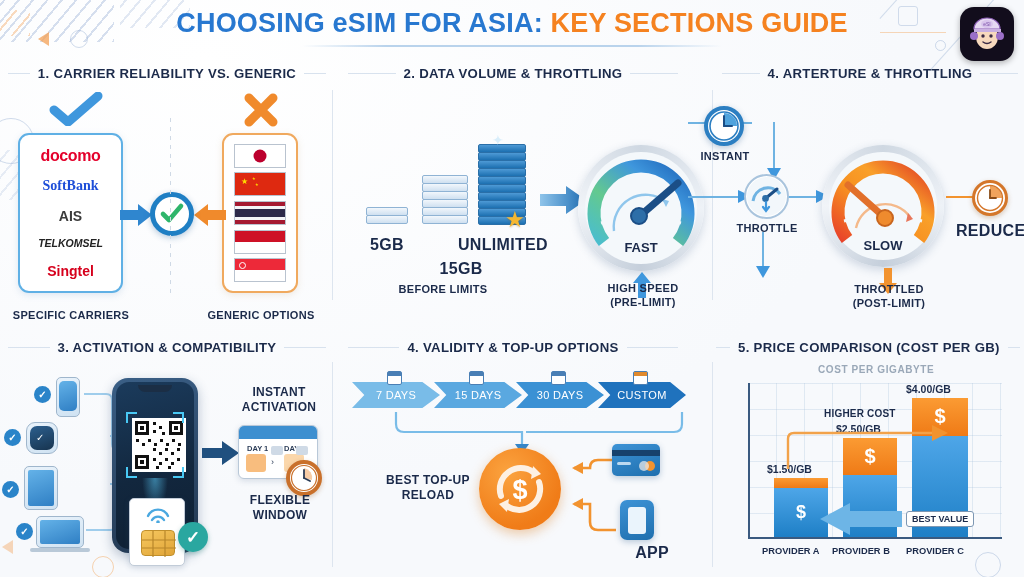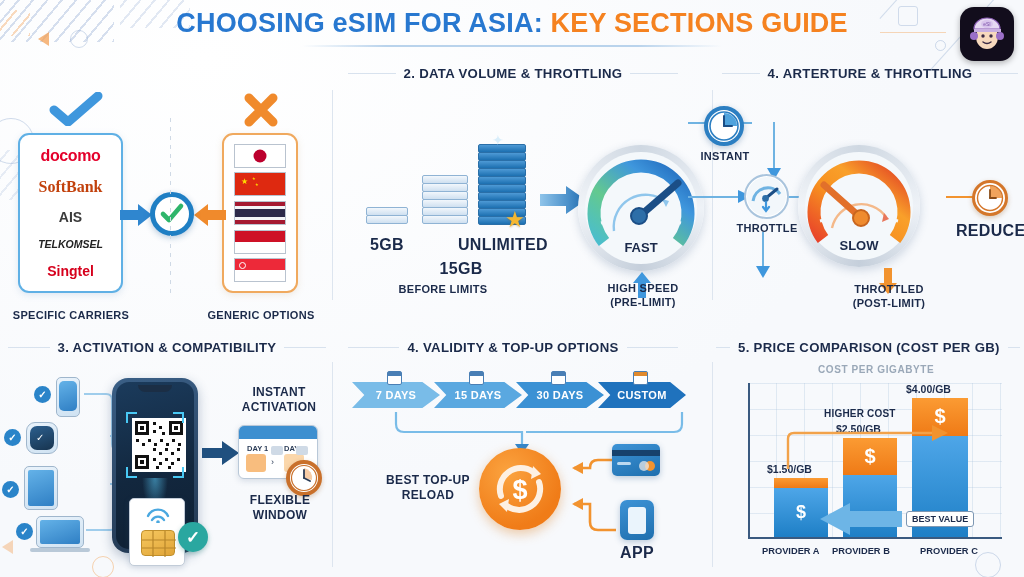--- a/index.html
+++ b/index.html
@@ -66,21 +66,21 @@
 
   
   .carrier-box {
     position: absolute; left: 18px; top: 133px; width: 105px; height: 160px;
     border: 2px solid #5fb0e5; border-radius: 11px; background: #fff;
     display: flex; flex-direction: column; align-items: center; justify-content: space-around;
     padding: 5px 0; box-shadow: 0 2px 7px rgba(90,140,190,.18);
   }
   .logo { font-size: 13px; font-weight: bold; line-height: 1; }
   .logo.docomo { color: #e4002b; font-size: 16px; letter-spacing: -.4px;}
-  .logo.softbank { color: #c2410c; font-size: 16px; font-family: "Liberation Serif", serif; }
+  .logo.softbank { color: #1d4ed8; font-size: 14px; font-family: "Liberation Serif", serif; }
   .logo.ais { color: #3b3b3b; font-size: 14px; }
   .logo.telkomsel { color: #222; font-size: 10.5px; font-style: italic; }
   .logo.singtel { color: #d6001c; font-size: 14px; }
 
   .flag-box {
     position: absolute; left: 222px; top: 133px; width: 76px; height: 160px;
     border: 2px solid #f0a95e; border-radius: 11px; background: #fff;
     display: flex; flex-direction: column; align-items: center; justify-content: space-evenly;
     padding: 4px 0; box-shadow: 0 2px 7px rgba(190,150,100,.18);
   }
@@ -146,21 +146,21 @@
           background: linear-gradient(150deg,#f6c860,#e0a437); border:1px solid #c08f2c;}
   .calendar {
     position: absolute; left: 238px; top: 425px; width: 80px; height: 54px;
     background: #fff; border: 1.5px solid #b9c8d8; border-radius: 6px; overflow: hidden;
     box-shadow: 0 2px 6px rgba(60,90,130,.18);
   }
   .cal-top { height: 13px; background: #3d8fd0; }
 
   
   .chev {
-    position: absolute; height: 26px; color: #fff; font-size: 11px; font-weight: bold;
+    position: absolute; height: 26px; color: #fff; font-size: 11px; font-weight: normal;
     display: flex; align-items: center; justify-content: center; letter-spacing: .3px;
   }
   .cal-ico { position: absolute; width: 15px; height: 14px; background: #fff;
              border: 1.3px solid #4a7fb5; border-radius: 2px; }
   .cal-ico i { position: absolute; left:0; right:0; top:0; height: 4px; background:#4a7fb5; display:block;}
   .topup-circle {
     position: absolute; left: 479px; top: 448px; width: 82px; height: 82px; border-radius: 50%;
     background: radial-gradient(circle at 35% 30%, #fba33f, #f07c18 70%);
     box-shadow: 0 4px 12px rgba(220,130,40,.4);
     display:flex; align-items:center; justify-content:center;
@@ -242,20 +242,25 @@
       <circle cx="26" cy="24" r="1.7" fill="#3a2a44"></circle>
       <path d="M18 30 q4 3 8 0" stroke="#3a2a44" stroke-width="1.4" fill="none" stroke-linecap="round"></path>
     </svg>
   </div>
 
   <div class="divider-v" style="left:332px;top:90px;height:210px;"></div>
   <div class="divider-v" style="left:712px;top:90px;height:210px;"></div>
   <div class="divider-v" style="left:332px;top:362px;height:205px;"></div>
   <div class="divider-v" style="left:712px;top:362px;height:205px;"></div>
 
+  <div class="sec-head" style="left:8px;top:66px;width:318px;">
+    <div class="line"></div>
+    <div class="txt">1. CARRIER RELIABILITY VS. GENERIC</div>
+    <div class="line"></div>
+  </div>
 
   <svg width="60" height="34" style="position:absolute;left:48px;top:92px;">
     <path d="M6 18 L20 30 L50 4" stroke="#3f97dd" stroke-width="9" fill="none" stroke-linecap="round" stroke-linejoin="round"></path>
   </svg>
   <svg width="36" height="36" style="position:absolute;left:243px;top:92px;">
     <path d="M6 6 L30 30 M30 6 L6 30" stroke="#f08a2c" stroke-width="9" fill="none" stroke-linecap="round"></path>
   </svg>
 
   <div class="carrier-box">
     <div class="logo docomo">docomo</div>
@@ -425,21 +430,21 @@
     <svg width="41" height="41" viewBox="0 0 41 41">
       <circle cx="20.5" cy="20.5" r="19.5" fill="#f2f7fb"></circle>
       <path d="M7 25 A15 15 0 0 1 34 18" stroke="#6fb3e2" stroke-width="3" fill="none"></path>
       <path d="M20 22 L31 13" stroke="#1b4e86" stroke-width="3" stroke-linecap="round"></path>
       <circle cx="19.5" cy="22.5" r="3.4" fill="#2d6ea8"></circle>
       <path d="M20 26 v7 M17 31 l3 4 l3 -4" stroke="#3f97dd" stroke-width="2.2" fill="none" stroke-linecap="round"></path>
     </svg>
   </div>
   <div class="cap" style="left:728px;top:222px;width:78px;">THROTTLE</div>
 
-  <div class="gauge" style="left:798px;top:145px;width:122px;height:122px;">
+  <div class="gauge" style="left:822px;top:145px;width:122px;height:122px;">
     <div class="gauge-ring"></div>
     <div class="gauge-inner"></div>
     <svg width="122" height="122" style="position:absolute;inset:0;">
       <defs>
           <linearGradient id="gSlow" x1="0" y1="1" x2="1" y2="0">
         <stop offset="0" stop-color="#e8422a"></stop>
             <stop offset="40%" stop-color="#f79020"></stop>
         <stop offset="65%" stop-color="#f9a02a"></stop>
             <stop offset="100%" stop-color="#e03c24"></stop>
       </linearGradient>
@@ -697,21 +702,21 @@
   <div class="card-ico">
     <div style="position:absolute;left:0;right:0;top:6px;height:6px;background:#17416c;"></div>
     <div style="position:absolute;left:5px;top:18px;width:14px;height:3px;border-radius:2px;background:#bcd9f0;"></div>
     <div style="position:absolute;right:5px;top:17px;width:10px;height:10px;border-radius:50%;background:#f2932f;"></div>
     <div style="position:absolute;right:11px;top:17px;width:10px;height:10px;border-radius:50%;background:#e8e8e8;opacity:.75;"></div>
   </div>
 
   <div class="app-ico">
     <div style="width:18px;height:27px;border-radius:3px;background:#eaf4fc;"></div>
   </div>
-  <div class="cap sm" style="left:605px;top:543px;width:64px;">APP</div>
+  <div class="cap sm" style="left:605px;top:543px;width:64px;text-align:right;">APP</div>
 
 
   <div class="sec-head" style="left:716px;top:340px;width:304px;">
     <div class="line" style="max-width:14px;"></div>
     <div class="txt">5. PRICE COMPARISON (COST PER GB)</div>
     <div class="line" style="max-width:6px;"></div>
   </div>
 
   <div class="cpg-lbl" style="left:818px;top:364px;">COST PER GIGABYTE</div>
 
@@ -747,16 +752,16 @@
     </svg>
     <div class="hc-lbl" style="left:84px;top:25px;">HIGHER COST</div>
 
     <svg width="84" height="32" style="position:absolute;left:78px;top:120px;">
       <path d="M84 8 h-52 v-8 l-30 16 l30 16 v-8 h52 z" fill="#6db5e6"></path>
     </svg>
     <div class="best-badge" style="left:122px;top:128px;margin-left:44px;">BEST VALUE</div>
 
     <div class="prov-lbl" style="left:22px;">PROVIDER A</div>
     <div class="prov-lbl" style="left:92px;">PROVIDER B</div>
-    <div class="prov-lbl" style="left:180px;">PROVIDER C</div>
+    <div class="prov-lbl" style="left:166px;">PROVIDER C</div>
   </div>
 
 </div>
 
 </body></html>

